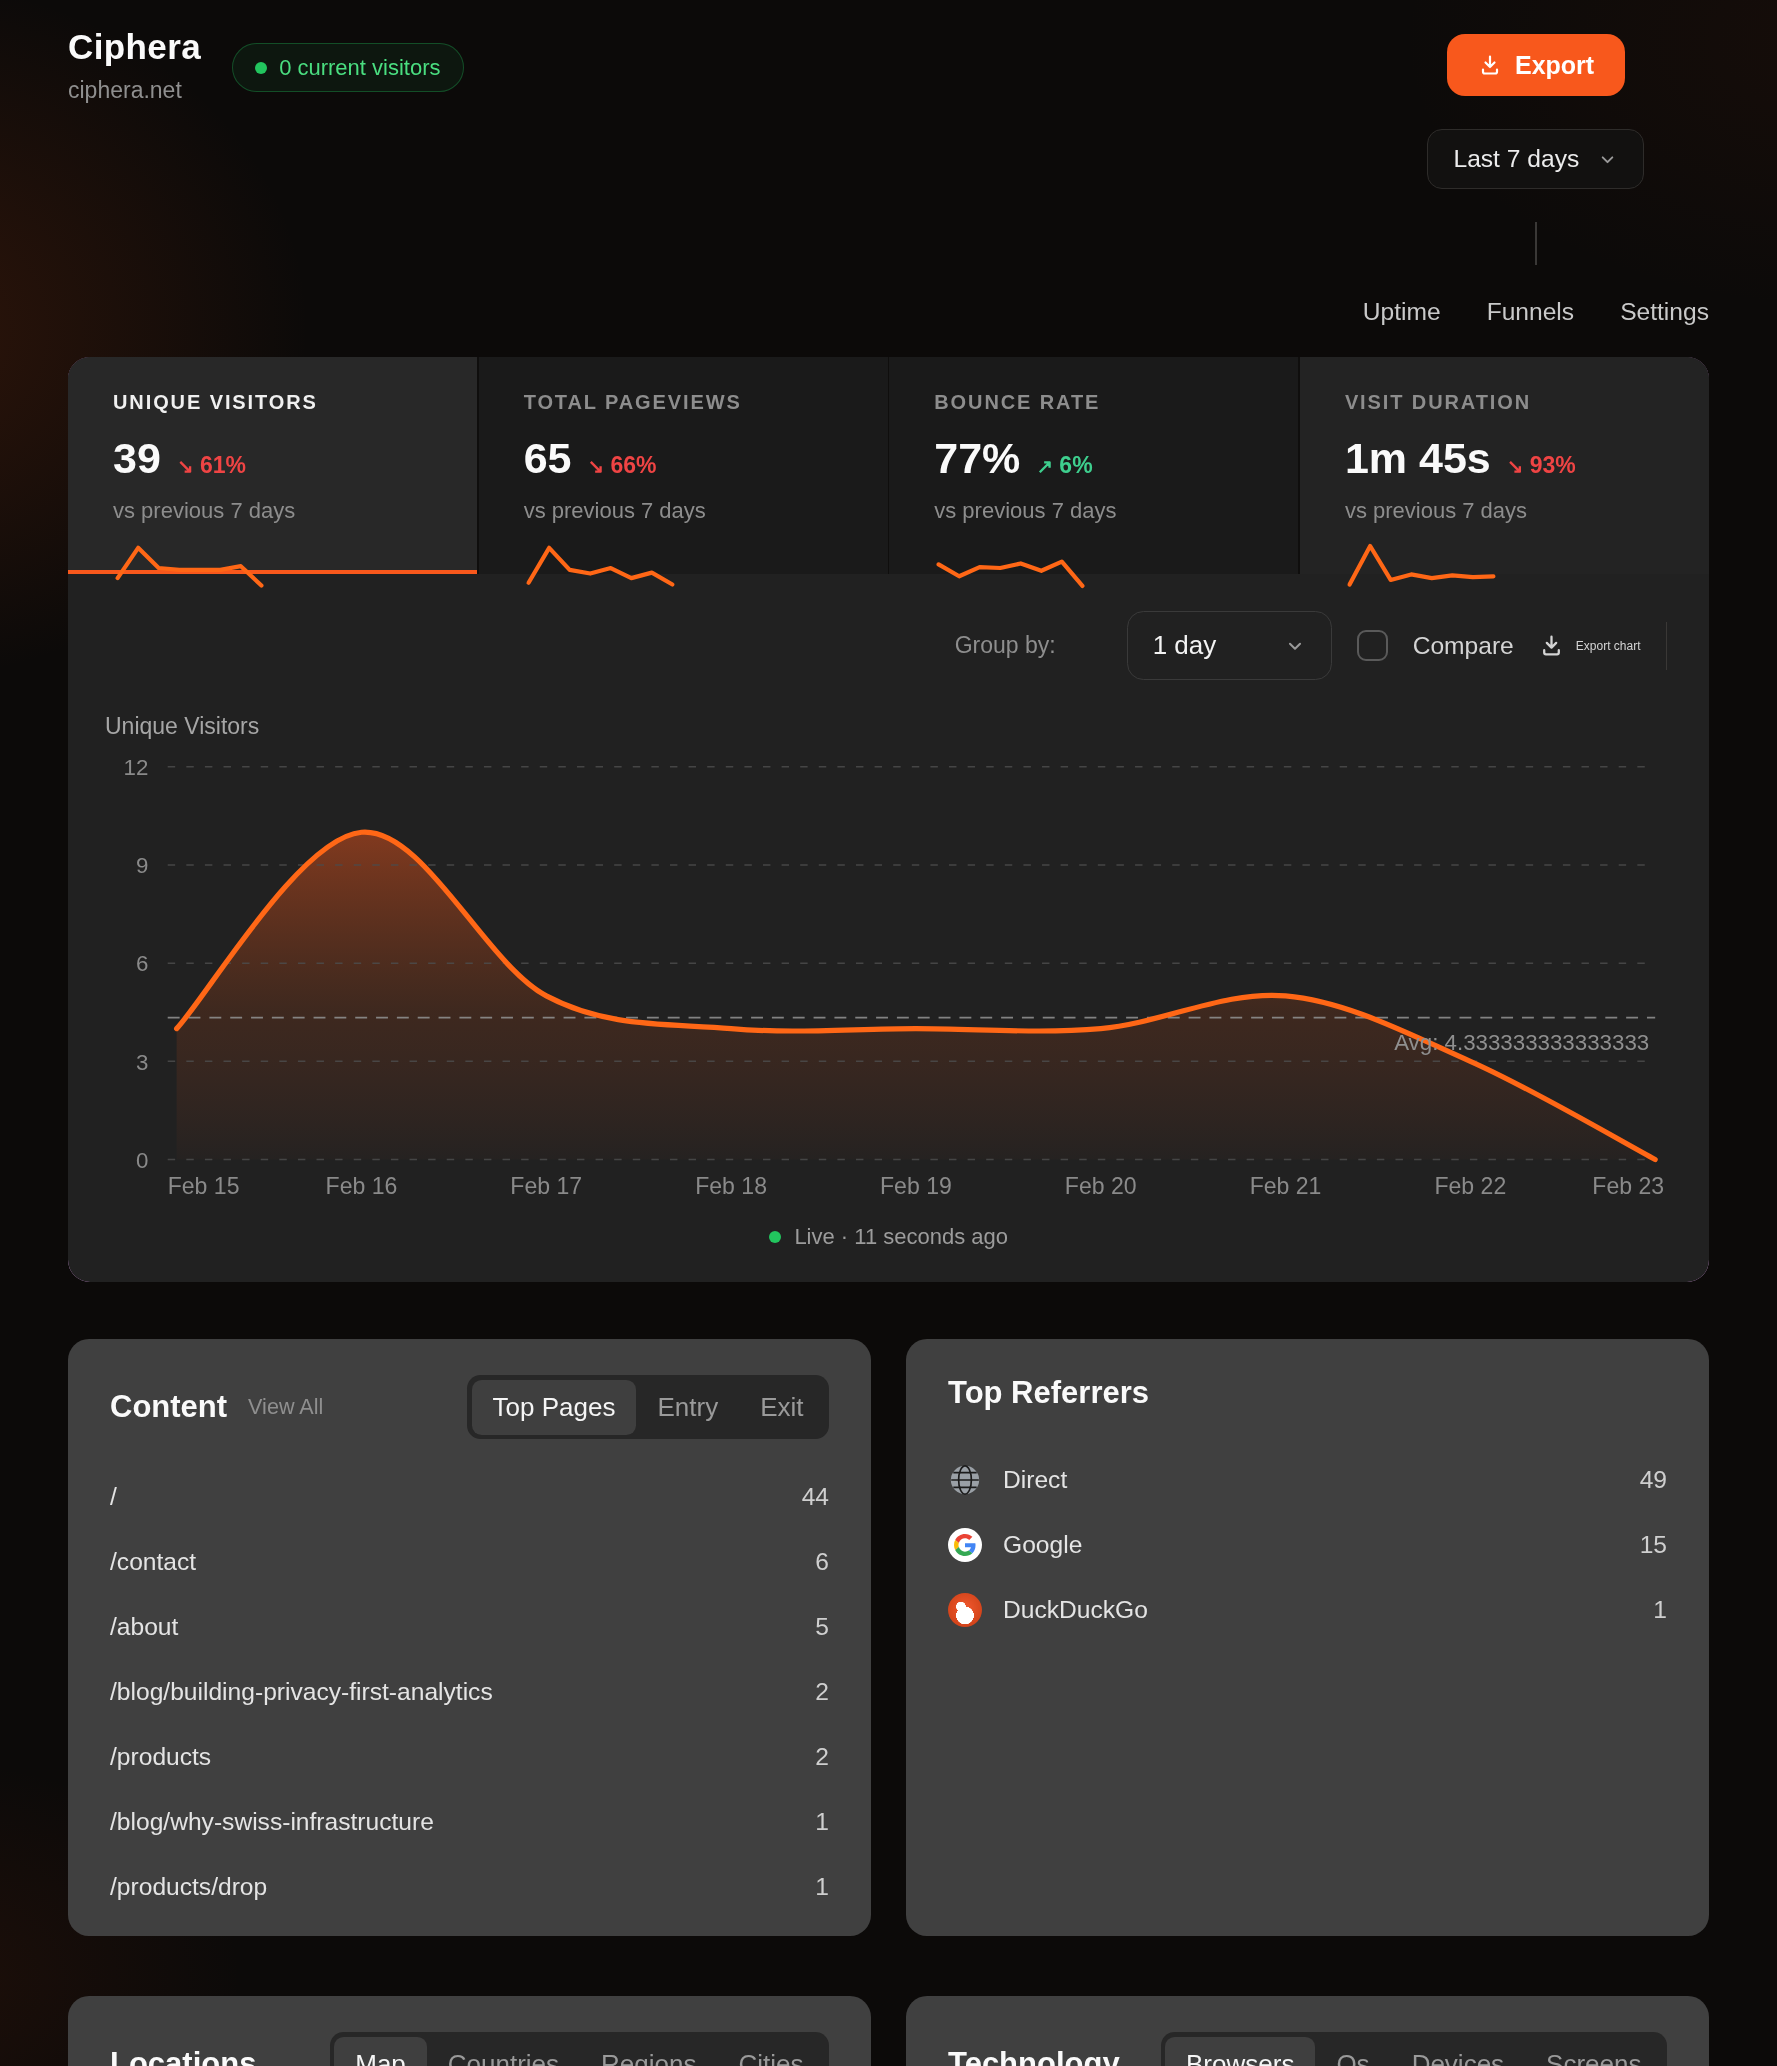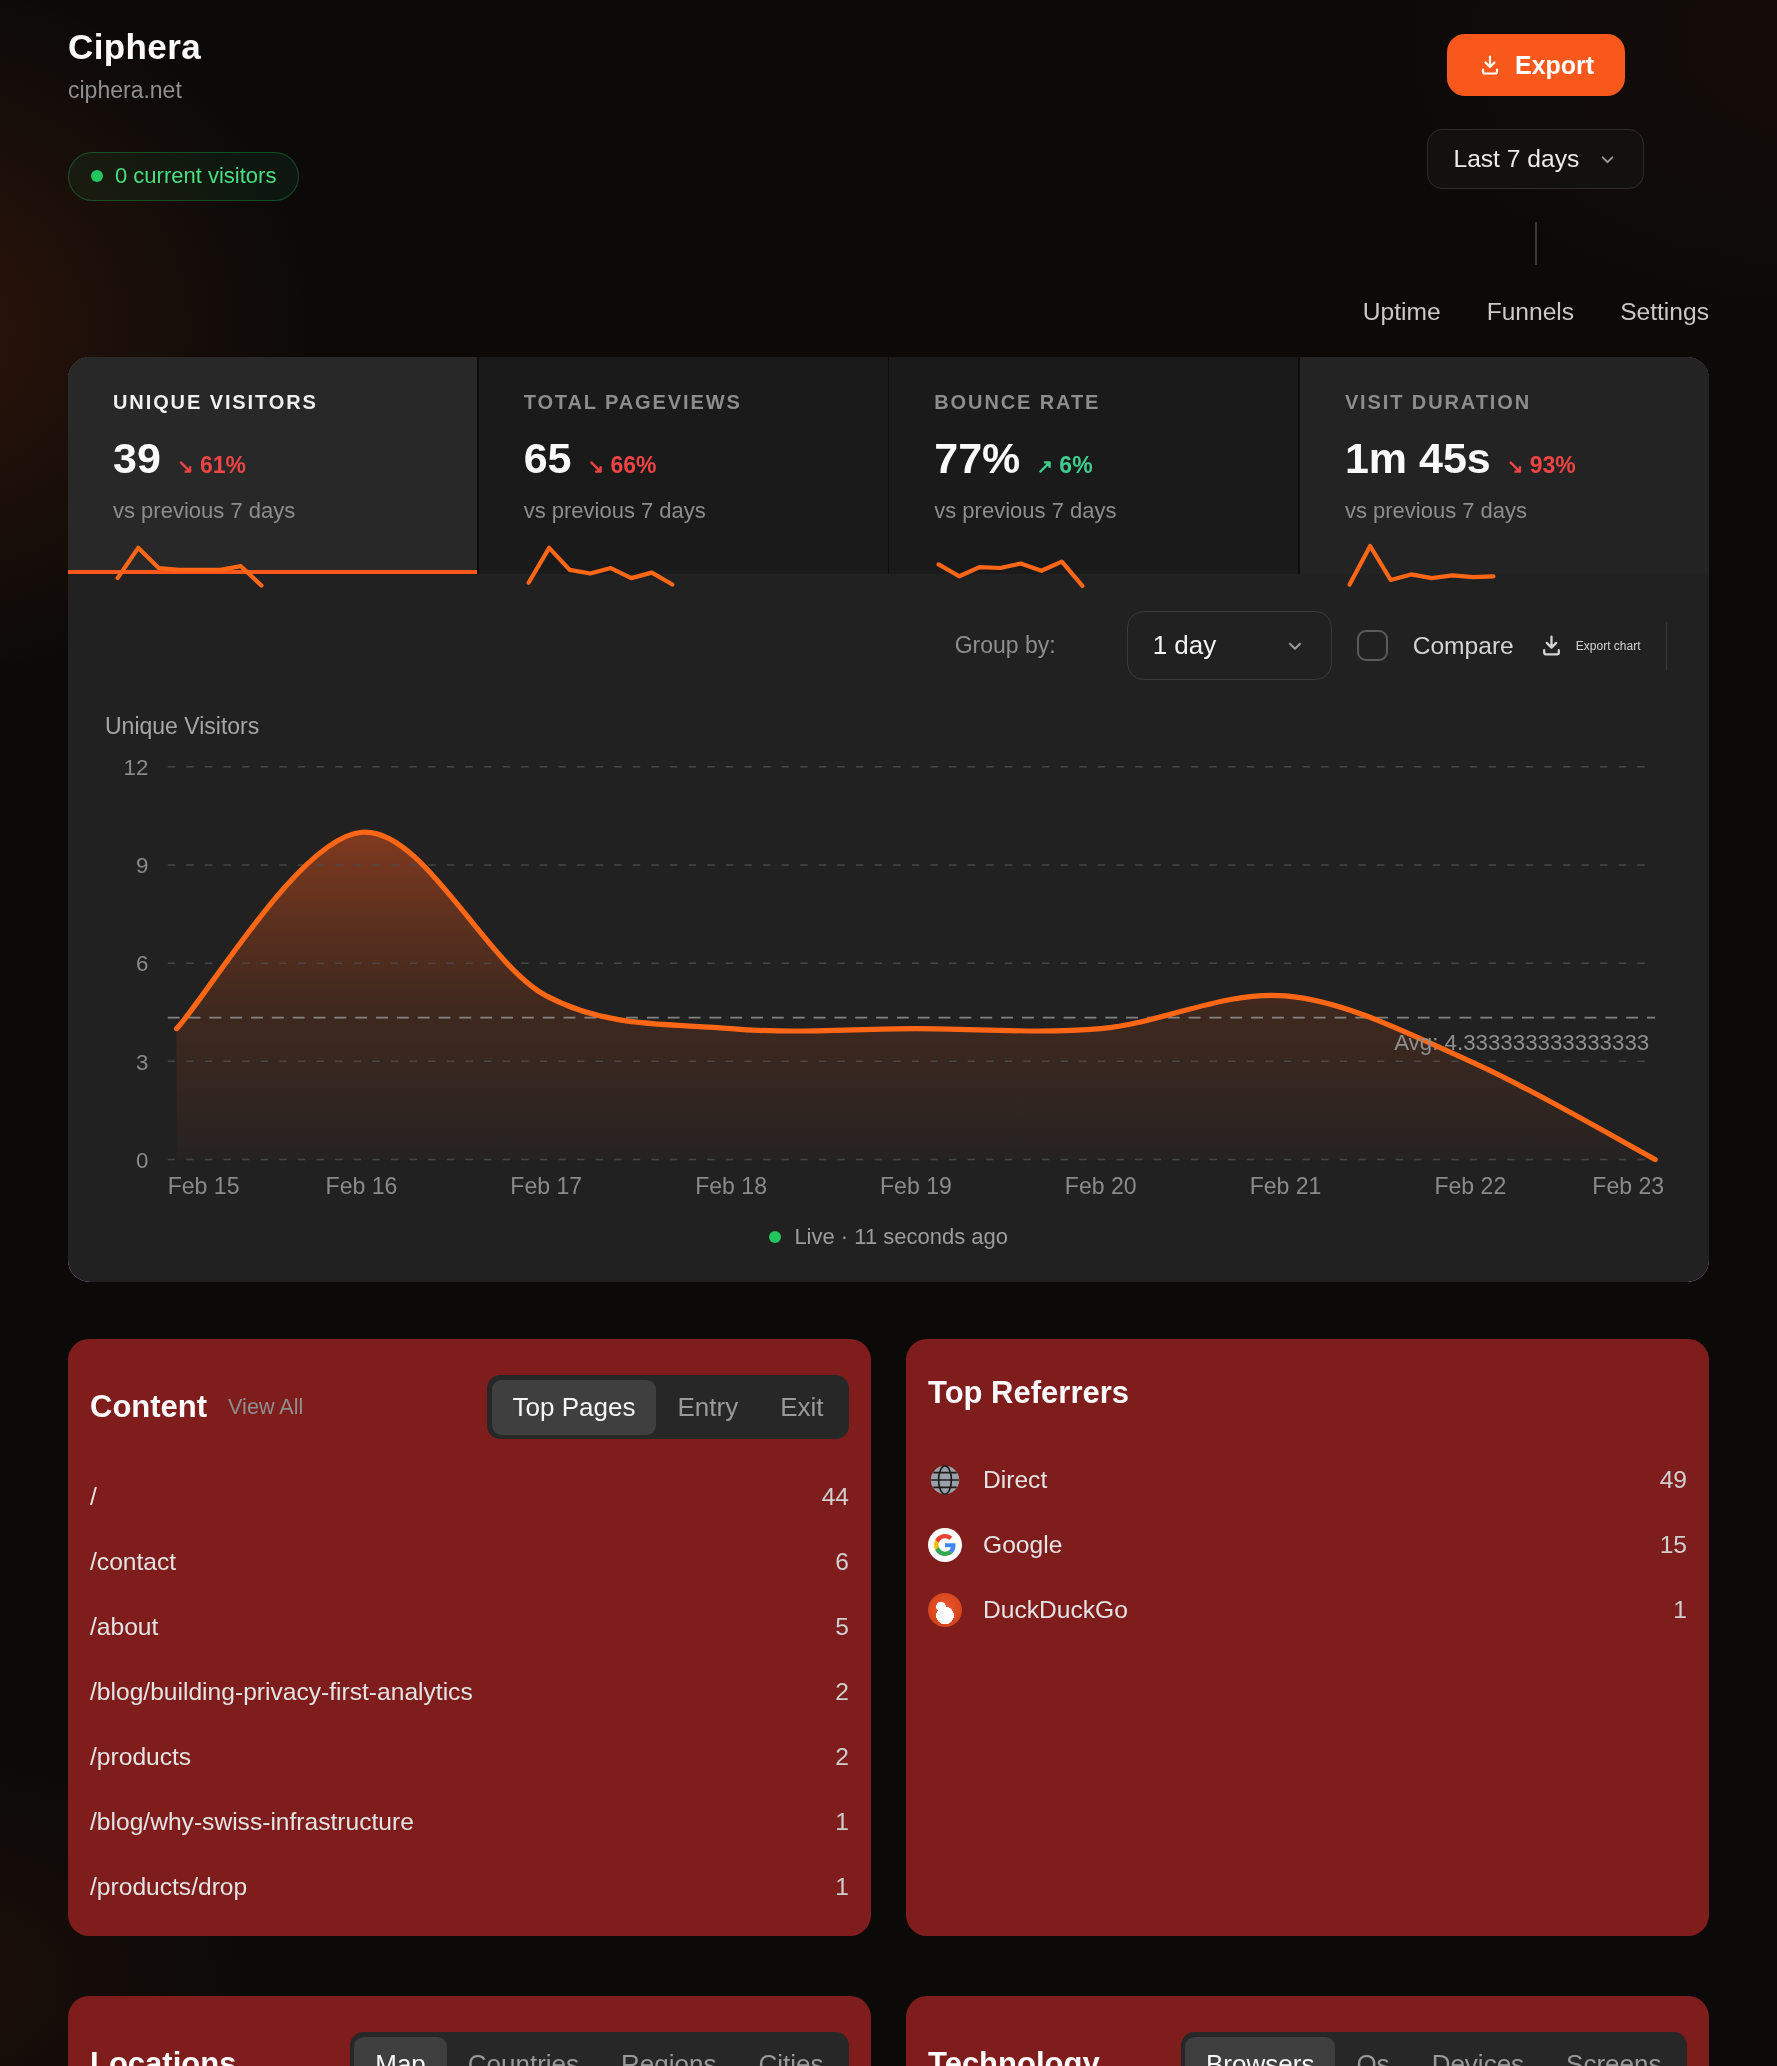--- a/index.html
+++ b/index.html
@@ -10,21 +10,21 @@
     background:
       radial-gradient(670px 566px at -6% 16%, rgba(146,52,12,.26), transparent 62%),
       radial-gradient(521px 372px at -4% 96%, rgba(120,40,10,.16), transparent 60%),
       radial-gradient(744px 447px at 104% 2%, rgba(110,38,10,.10), transparent 60%),
       #0c0a09;
   }
   .page { padding:27px 68px 0; }
 
   
   .header { display:flex; justify-content:space-between; align-items:flex-start; }
-  .header-left { display:flex; align-items:flex-start; gap:31px;flex-direction:column; }
+  .header-left { display:flex; align-items:flex-start; gap:31px; }
   .site-title { font-size:35px; font-weight:700; letter-spacing:0.4px; color:#fafafa; }
   .site-domain { font-size:23px; color:#8f8f8f; margin-top:10.4px; }
   .visitors-badge {
     margin-top:16.4px; display:inline-flex; align-items:center; gap:12px;
     background:rgba(34,197,94,.07); border:1.5px solid rgba(34,197,94,.32);
     border-radius:744px; padding:10.4px 22px; font-size:22px; color:#4ade80;
   }
   .dot { width:12px; height:12px; border-radius:50%; background:#22c55e; display:inline-block; }
   .header-right { display:flex; align-items:center; gap:33px; margin-top:7.4px;flex-direction:column; }
   .export-btn {
@@ -75,21 +75,21 @@
   .avgline  { stroke:#8d8d8d; stroke-width:2.5; stroke-dasharray:16 12; opacity:.9; }
   .tick-y { fill:#8a8a8a; font-size:30px; }
   .tick-x { fill:#8a8a8a; font-size:31px; }
   .avg-text { fill:#8f8f8f; font-size:30px; }
   #series-line { fill:none; stroke:#ff6716; stroke-width:7; stroke-linecap:round; }
   .live-row { display:flex; justify-content:center; align-items:center; gap:13.4px; padding:4.5px 48px 19.4px; }
   .live-text { font-size:22px; color:#9c9c9c; }
 
   
   .bottom-grid { display:grid; grid-template-columns:1fr 1fr; gap:60px 35px; margin-top:57px; }
-  .card { background:#7f1d1d; border-radius:21px; padding:36px 22px; overflow:hidden; }
+  .card { background:#404040; border-radius:21px; padding:36px 42px; overflow:hidden; }
   .card.r1 { height:597px; }
   .card.r2 { height:566px; }
   .card-head { display:flex; align-items:center; }
   .card-title { font-size:31px; font-weight:700; color:#fafafa; }
   .view-all { font-size:21.6px; color:#8f8f8f; margin-left:21px; cursor:pointer; }
   .seg-tabs { margin-left:auto; display:flex; background:#272727; border-radius:13.4px; padding:4.5px; }
   .seg { border:none; background:transparent; color:#9a9a9a; font-size:26px; padding:12px 21px; border-radius:9.7px; cursor:pointer; font-family:inherit; white-space:nowrap; }
   .seg[data-active="true"] { background:#3f3f3f; color:#f5f5f5; }
 
   .rows { margin-top:25px; }

